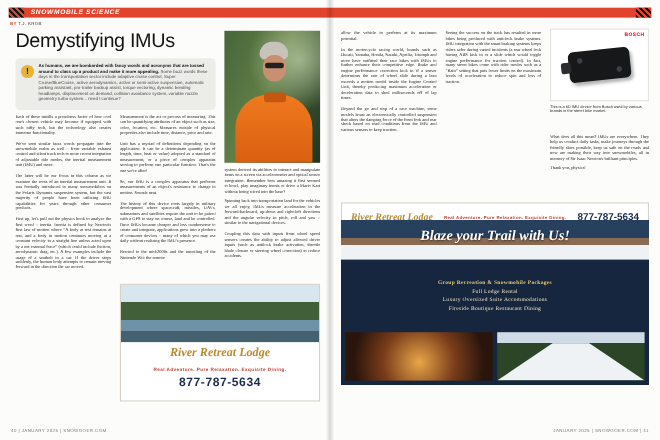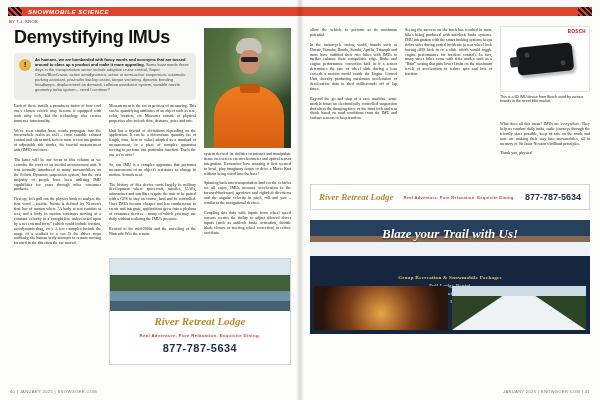--- a/index.html
+++ b/index.html
@@ -14,21 +14,21 @@
             display:flex; align-items:center; }
   .hatch { width:14px; height:9px; flex:0 0 auto;
            background:repeating-linear-gradient(45deg, #161616 0 2px, #e2432c 2px 4px); }
   .banner-spacer { flex:1; }
   .banner-label { color:#fff; font-weight:bold; font-style:italic; font-size:6px;
                   letter-spacing:.6px; padding:0 6px; white-space:nowrap; }
   .byline { position:absolute; left:9px; top:19px; font-size:4px; color:#333; letter-spacing:.3px; }
   .byline .by { color:#e2432c; font-weight:bold; }
 
   
-  .headline { position:absolute; left:14px; top:27px; font-size:18px; font-weight:bold;
+  .headline { position:absolute; left:14px; top:27px; font-size:18px; font-weight:normal;
               color:#141414; letter-spacing:-.3px; }
   .intro-box { position:absolute; left:14px; top:53px; width:182px; height:47px;
                background:#ececé8; background:#ecece8; border-radius:4px;
                padding:4px 6px 4px 21px; font-size:4px; line-height:5px; color:#4a4a4a;
                overflow:hidden; }
   .intro-icon { position:absolute; left:5px; top:6px; width:12px; height:12px; border-radius:50%;
                 background:#e8b33c; color:#20242c; font-weight:bold; font-size:8px;
                 text-align:center; line-height:12px; }
   .intro-bold { font-weight:bold; color:#101010; }
 
@@ -89,21 +89,21 @@
   
   .ad-band { position:absolute; left:310px; top:184px; width:280px; height:26px; background:#fff;
              border:1px solid #d8d2c6; display:flex; align-items:center; padding:0 8px; gap:8px; }
   .band-name { font-family:"Liberation Serif", serif; font-style:italic; font-weight:bold;
                font-size:9px; color:#b98a2e; white-space:nowrap; }
   .band-tag { flex:1; text-align:center; font-size:4px; letter-spacing:.3px; color:#c03c2e;
               font-weight:bold; }
   .band-phone { font-size:9px; font-weight:bold; color:#1c2c4e; white-space:nowrap; }
 
   
-  .ad-lodge { position:absolute; left:310px; top:220px; width:280px; height:114px;
+  .ad-lodge { position:absolute; left:310px; top:200px; width:280px; height:150px;
               background:#16263f; overflow:hidden; }
   .lodge-top { position:absolute; left:0; top:0; right:0; height:36px;
        background:linear-gradient(#27405e 0 45%, #8a6a52 45% 62%, #eef2f5 62% 100%); }
   .lodge-script { position:absolute; left:0; right:0; top:6px; text-align:center;
                   font-family:"Liberation Serif", serif; font-style:italic; font-weight:bold;
                   font-size:13px; color:#ffffff; text-shadow:0 1px 2px rgba(0,0,0,.6); }
   .lodge-items { position:absolute; left:0; right:0; top:40px; height:58px; display:flex;
                  flex-direction:column; justify-content:center; align-items:center; gap:3px; }
   .lodge-item { font-family:"Liberation Serif", serif; font-size:5px; color:#f3e6c4;
                 letter-spacing:.3px; }

